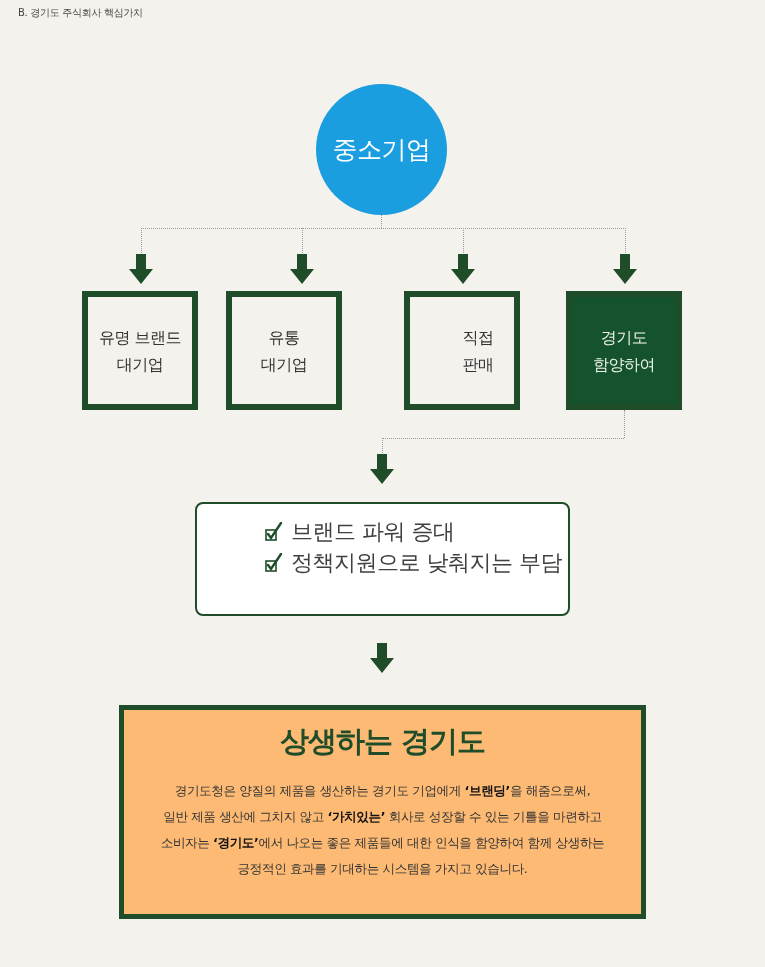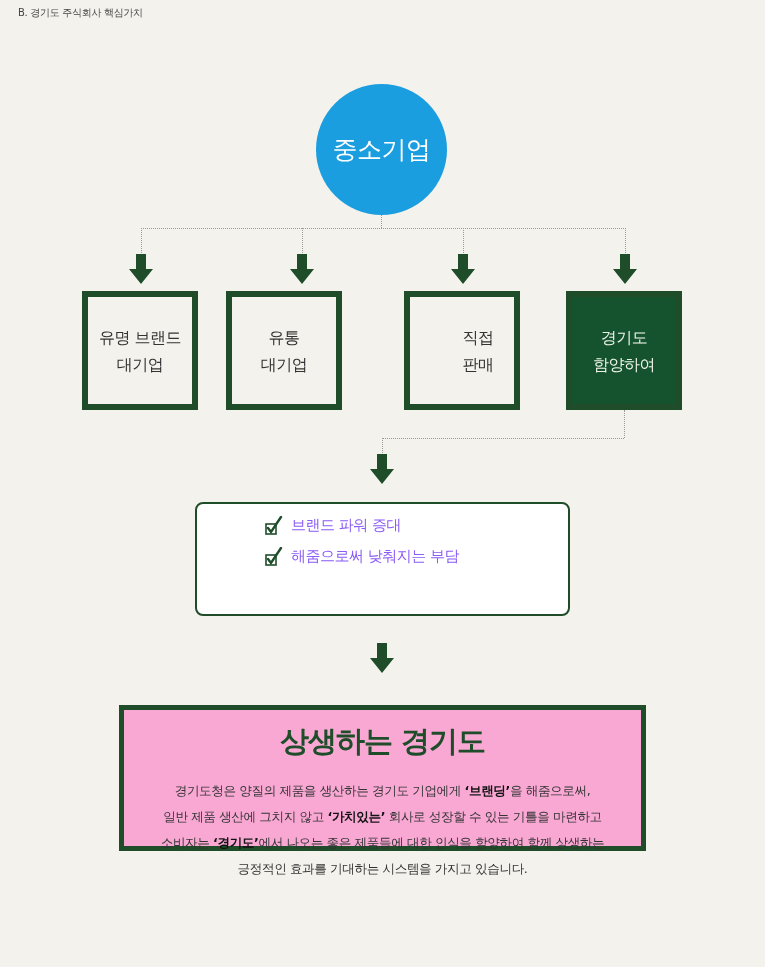--- a/index.html
+++ b/index.html
@@ -24,25 +24,25 @@
     border:6px solid #1f4d2a; background:#f4f2ec;
     display:flex; align-items:center; justify-content:center; text-align:center;
     font-size:16px; line-height:27px; color:#333; letter-spacing:-0.5px;
   }
   .box.filled { background:#14532d; color:#ecf3e6; }
   .checkbox-panel {
     left:195px; top:502px; width:375px; height:114px; box-sizing:border-box;
     border:2.5px solid #1f4d2a; border-radius:8px; background:#fff;
   }
   .check-list { position:absolute; left:68px; top:12px; margin:0; padding:0; list-style:none; }
-  .check-list li { display:flex; align-items:flex-start; height:31px; font-size:15px; color:#8b5cf6; letter-spacing:-0.5px; }
+  .check-list li { display:flex; align-items:center; height:31px; font-size:22px; color:#404040; letter-spacing:-0.5px; }
   .check-icon { width:18px; height:20px; margin-right:8px; }
   .summary {
-    left:119px; top:705px; width:527px; height:146px; box-sizing:border-box;
-    border:5px solid #1f4d2a; background:#f9a8d4; text-align:center;
+    left:119px; top:705px; width:527px; height:214px; box-sizing:border-box;
+    border:5px solid #1f4d2a; background:#fdba74; text-align:center;
   }
   .summary h2 { margin:12px 0 4px; font-size:29px; font-weight:bold; color:#1f4d2a; letter-spacing:-1px; }
   .summary p { margin:16px; font-size:12.6px; line-height:26px; color:#333; letter-spacing:-0.4px; }
   .summary b { color:#111; }
 </style>
 </head>
 <body>
 
 <div class="abs caption">B. 경기도 주식회사 핵심가치</div>
 
@@ -97,21 +97,21 @@
           <rect x="1" y="8" width="10" height="10" fill="none" stroke="#1f4d2a" stroke-width="1.6"></rect>
           <path d="M3 12l3 4 10-15" fill="none" stroke="#1f4d2a" stroke-width="2.4" stroke-linecap="round"></path>
         </svg>
       <span>브랜드 파워 증대</span>
     </li>
     <li>
       <svg class="check-icon" viewBox="0 0 18 20">
           <rect x="1" y="8" width="10" height="10" fill="none" stroke="#1f4d2a" stroke-width="1.6"></rect>
           <path d="M3 12l3 4 10-15" fill="none" stroke="#1f4d2a" stroke-width="2.4" stroke-linecap="round"></path>
         </svg>
-      <span>해줌으로써 낮춰지는 부담</span>
+      <span>정책지원으로 낮춰지는 부담</span>
     </li>
   </ul>
 </div>
 
 <svg class="abs arrow" style="left:370px; top:643px;" viewBox="0 0 24 30">
     <path d="M7 0h10v15h7L12 30 0 15h7z" fill="#1f4d2a"></path>
   </svg>
 
 <div class="abs summary">
   <h2>상생하는 경기도</h2>

